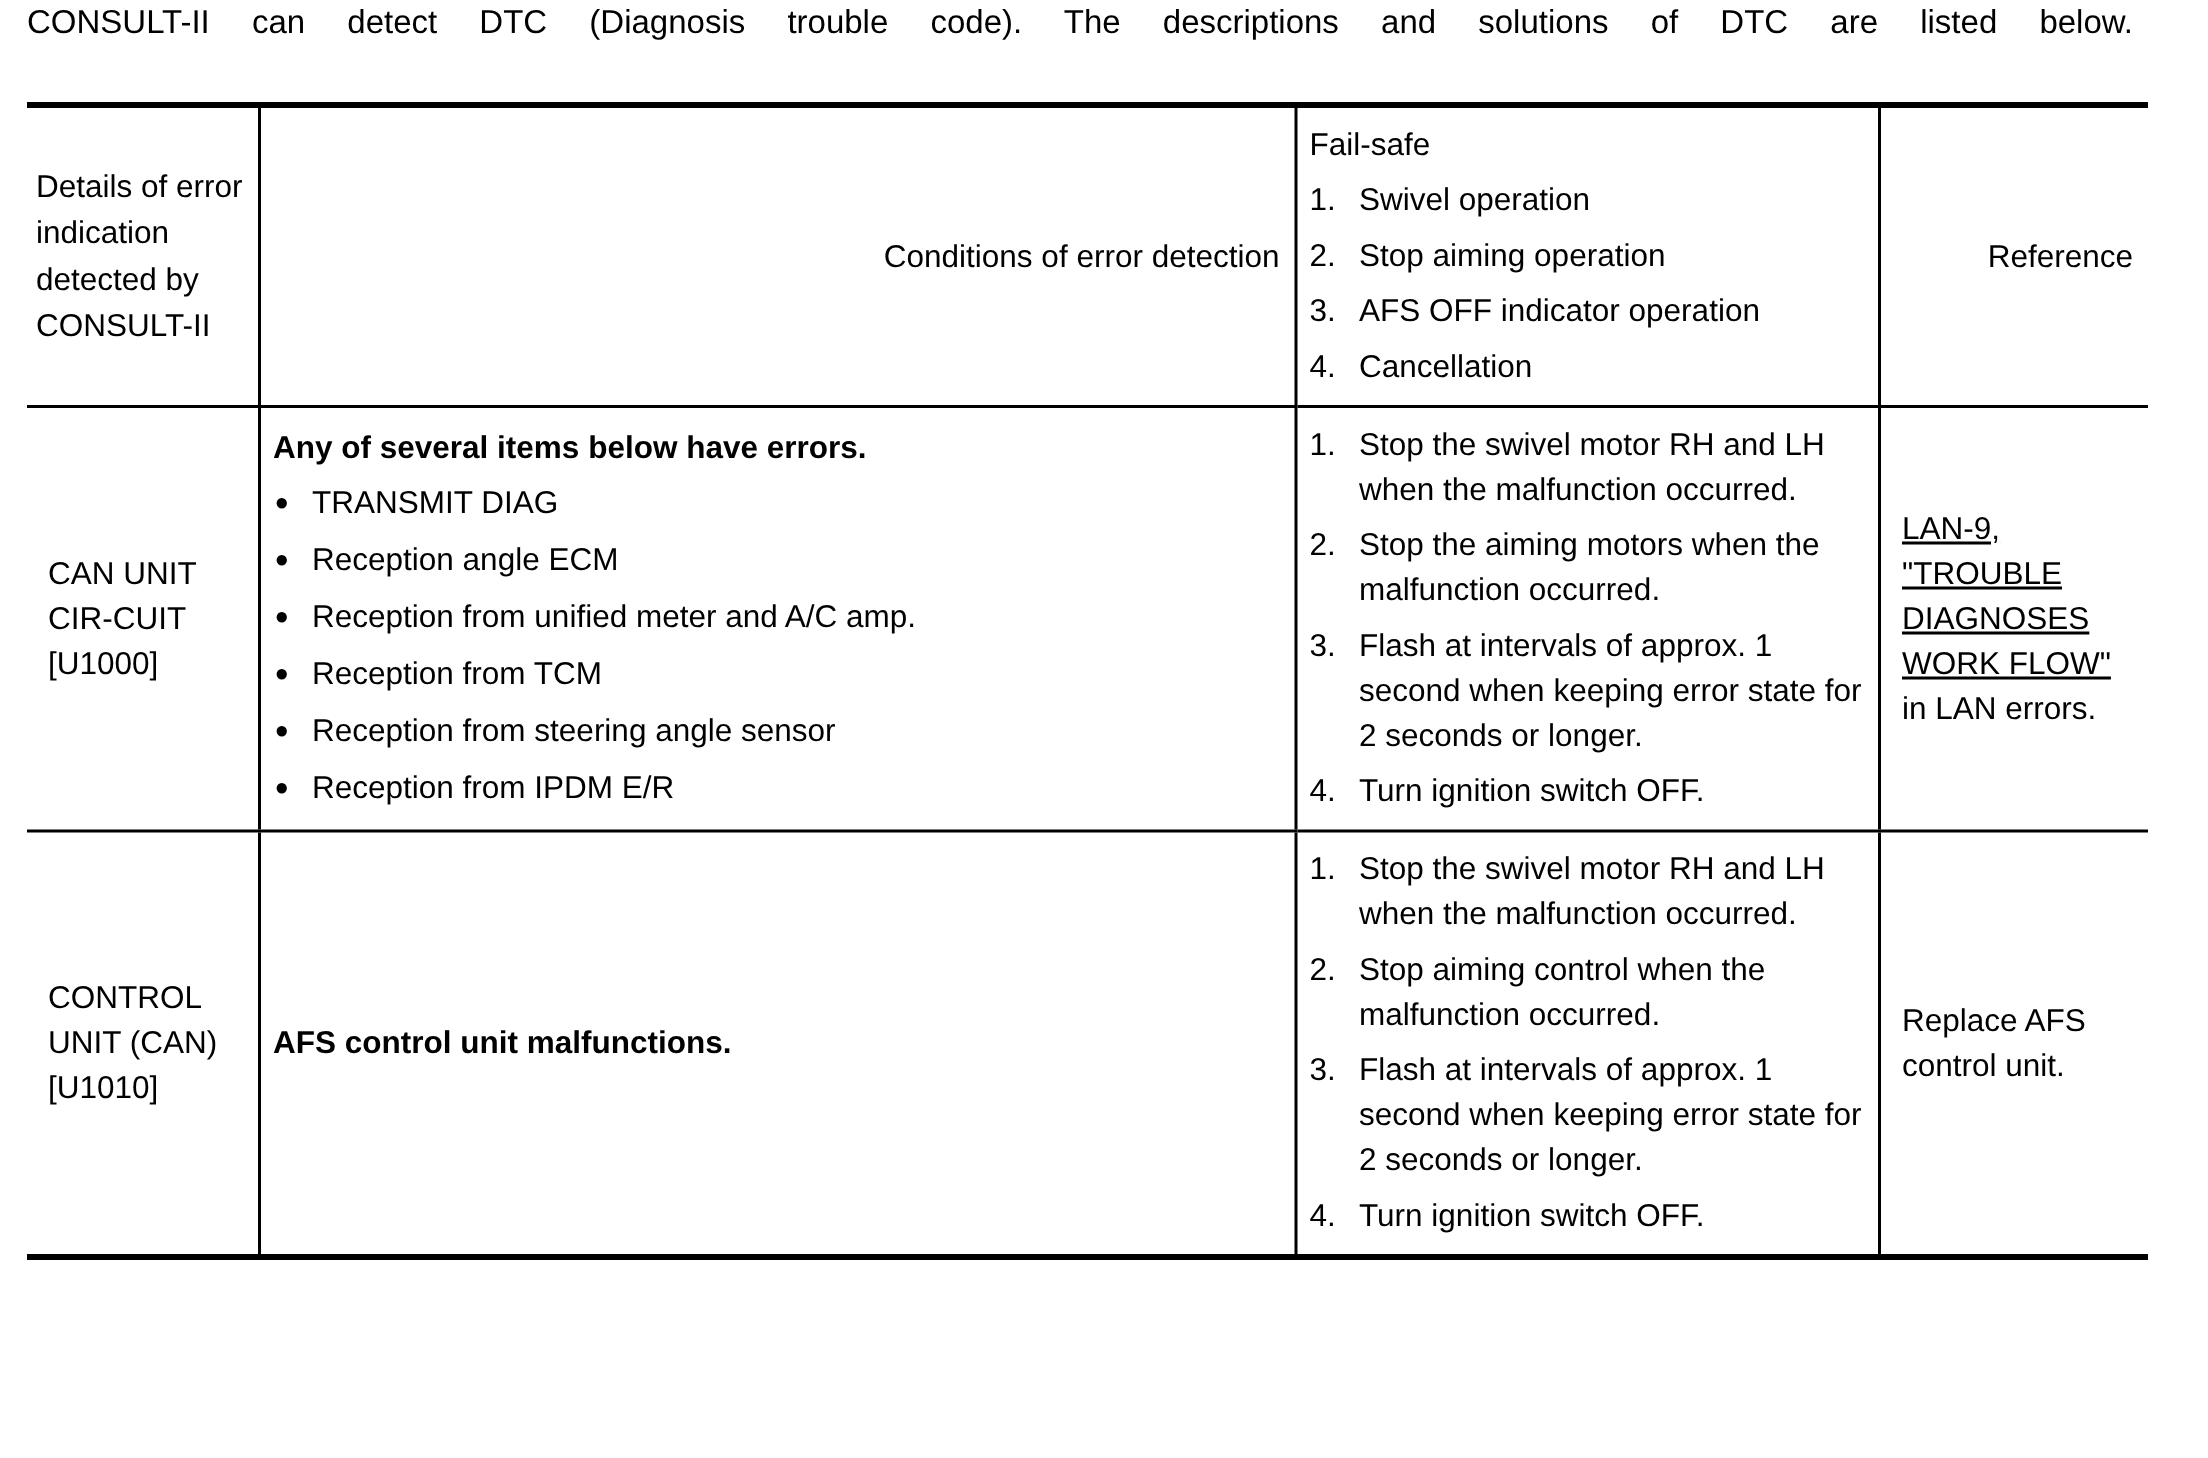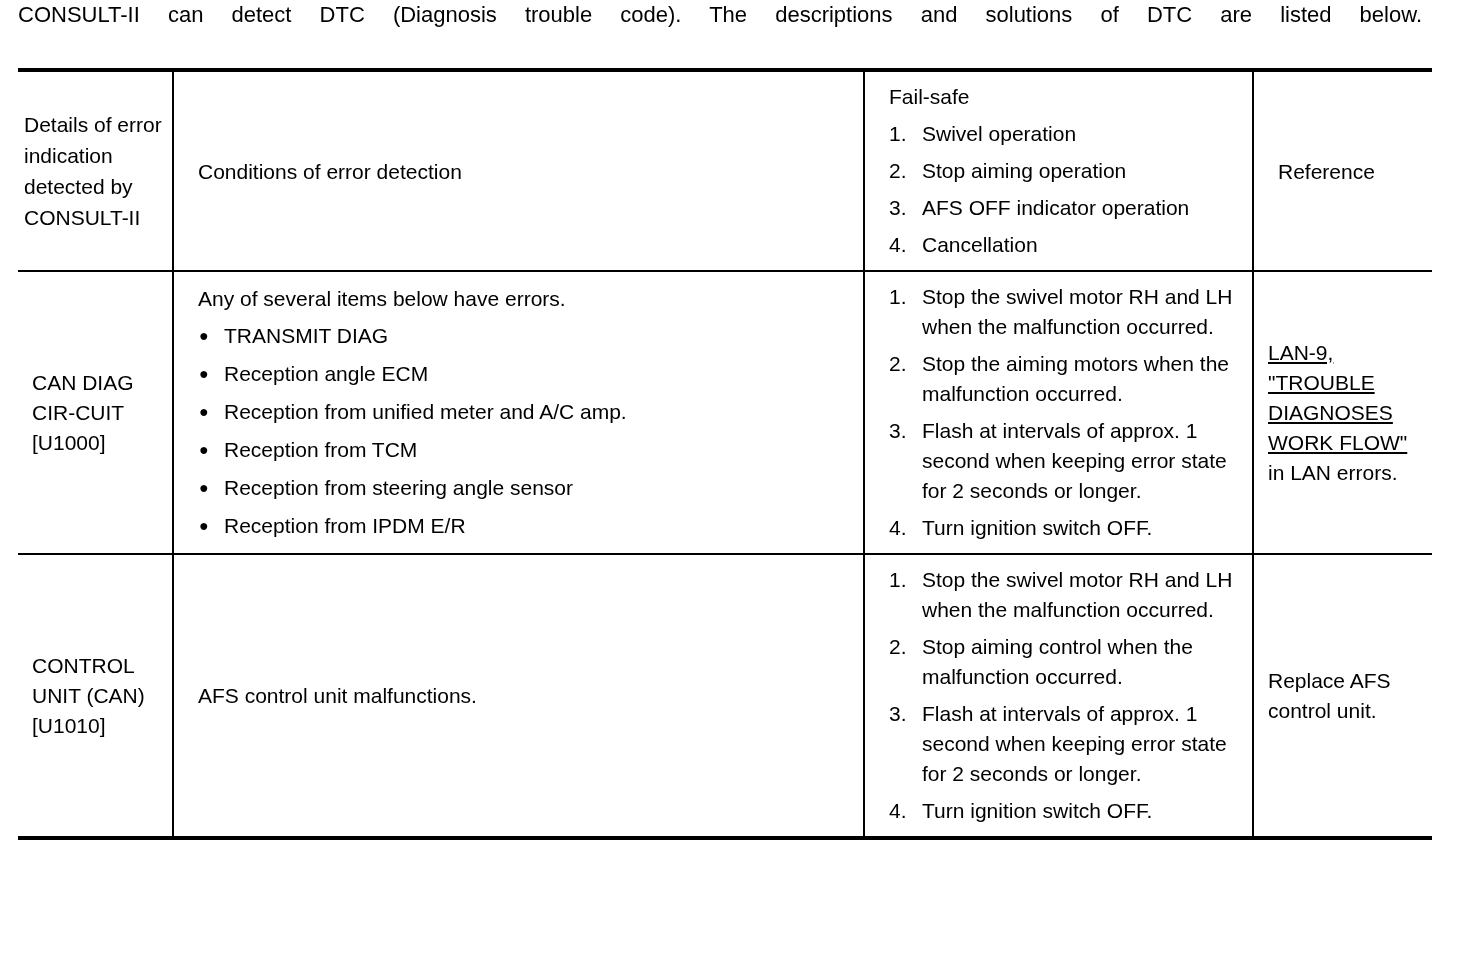--- a/index.html
+++ b/index.html
@@ -61,29 +61,29 @@
   }
   .dtc-table tr:last-child td { border-bottom: none; }
 
   .col-code    { width: 155px; }
   .col-cond    { width: 691px; }
   .col-fail    { width: 389px; }
   .col-ref     { width: 179px; }
 
   .cell {
     box-sizing: border-box;
-    padding: 10px 10px 10px 24px;
+    padding: 10px 10px 10px 8px;
     font-size: 21px;
     line-height: 30px;
   }
   .sep-left { border-left: 2px solid #000; }
 
   
   .hdr-center {
-    text-align: left;
+    text-align: right;
     font-size: 21px;
     line-height: 31px;
   }
   .hdr-code {
     text-align: left;
     font-size: 21px;
     line-height: 31px;
     padding: 12px 6px;
   }
 
@@ -126,20 +126,21 @@
     left: 1px;
     top: 0;
     font-size: 16px;
     line-height: 33px;
   }
 
   .cond-lead {
     font-size: 21px;
     line-height: 30px;
     margin: 0;
+    font-weight: bold;
   }
 
   .ref-cell { font-size: 21px; line-height: 30px; padding: 10px 8px 10px 14px; }
   .ref-link { text-decoration: underline; }
   .code-cell {
     font-size: 21px;
     line-height: 30px;
     padding-left: 14px;
     padding-right: 4px;
   }
@@ -191,21 +192,21 @@
             </ol>
           </div>
         </td>
         <td class="sep-left">
           <div class="cell hdr-center">Reference</div>
         </td>
       </tr>
 
       <tr>
         <td>
-          <div class="cell code-cell">CAN DIAG CIR-CUIT [U1000]</div>
+          <div class="cell code-cell">CAN UNIT CIR-CUIT [U1000]</div>
         </td>
         <td class="sep-left">
           <div class="cell">
             <p class="cond-lead">Any of several items below have errors.</p>
             <ul class="bullet-list">
               <li>
                 <span class="dot">●</span>
                 <span>TRANSMIT DIAG</span>
               </li>
               <li>

